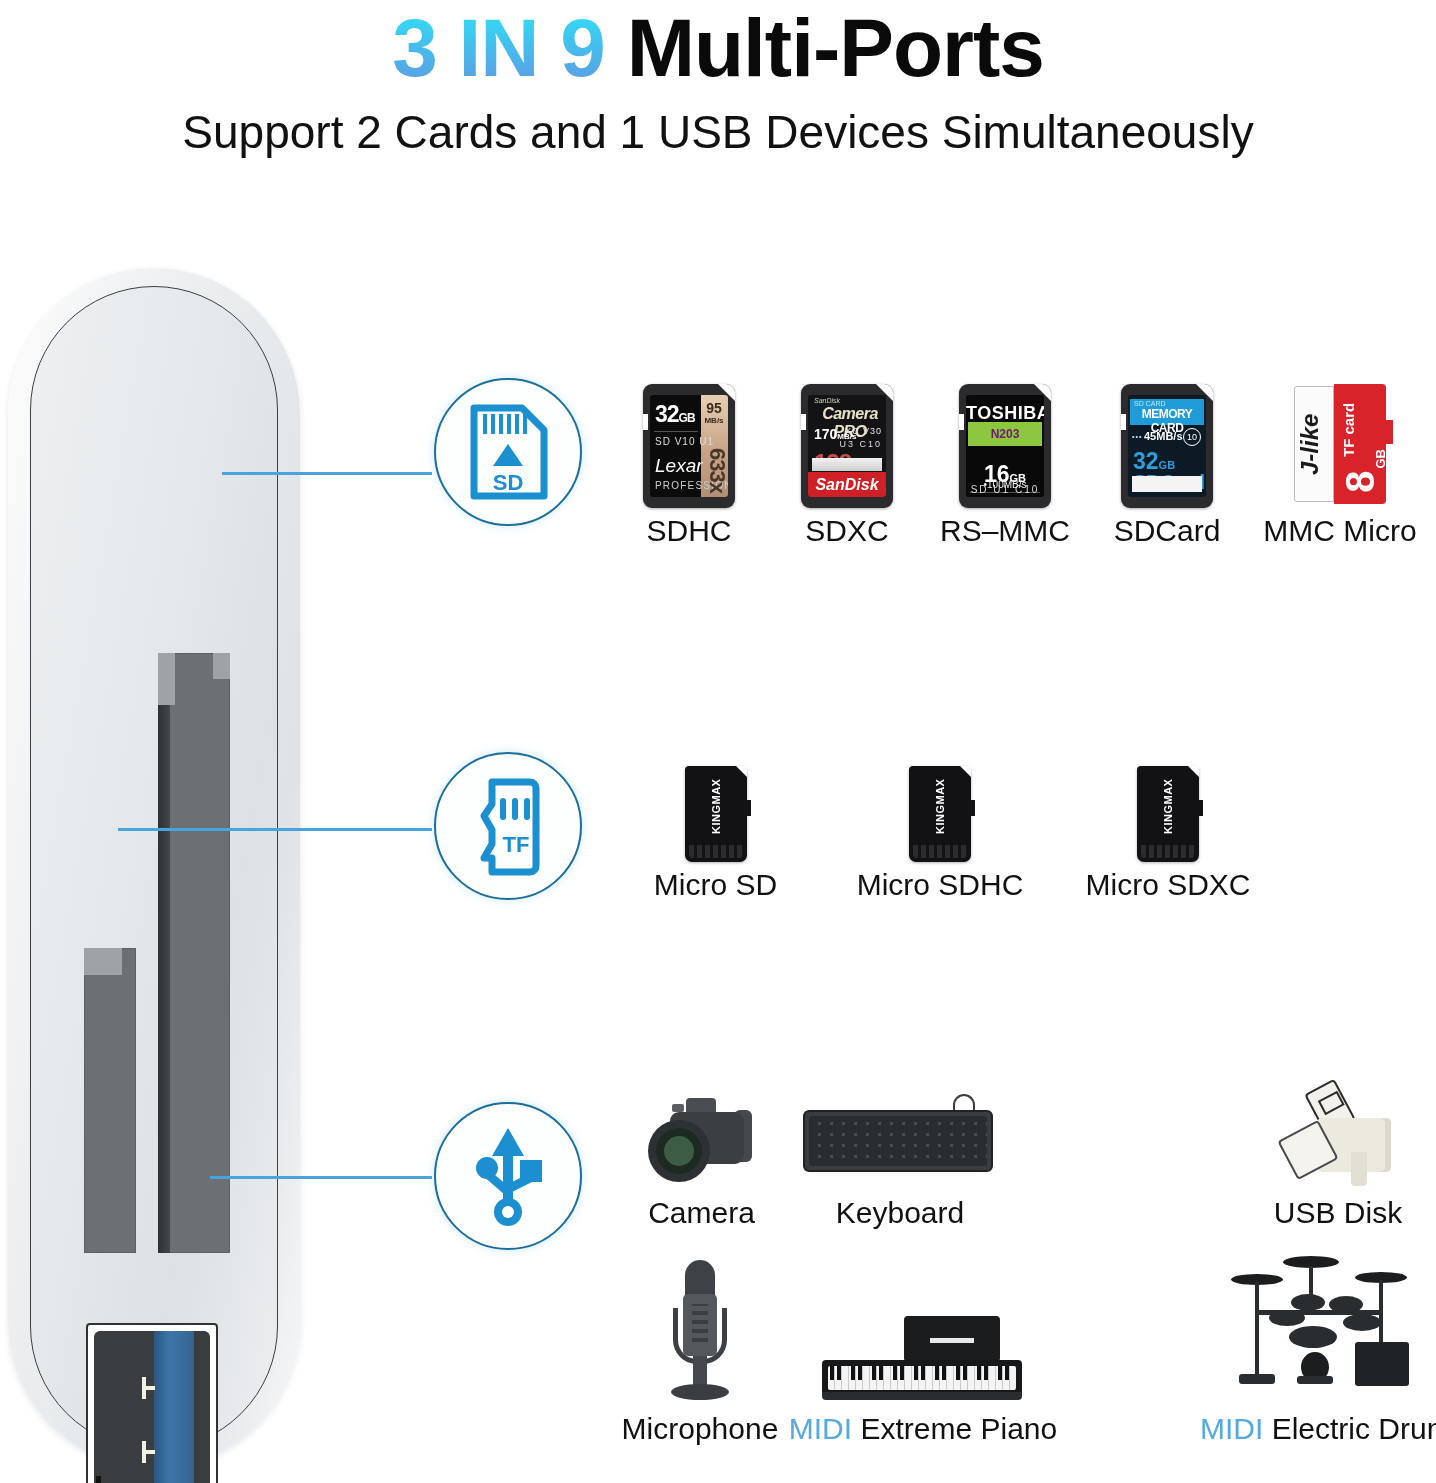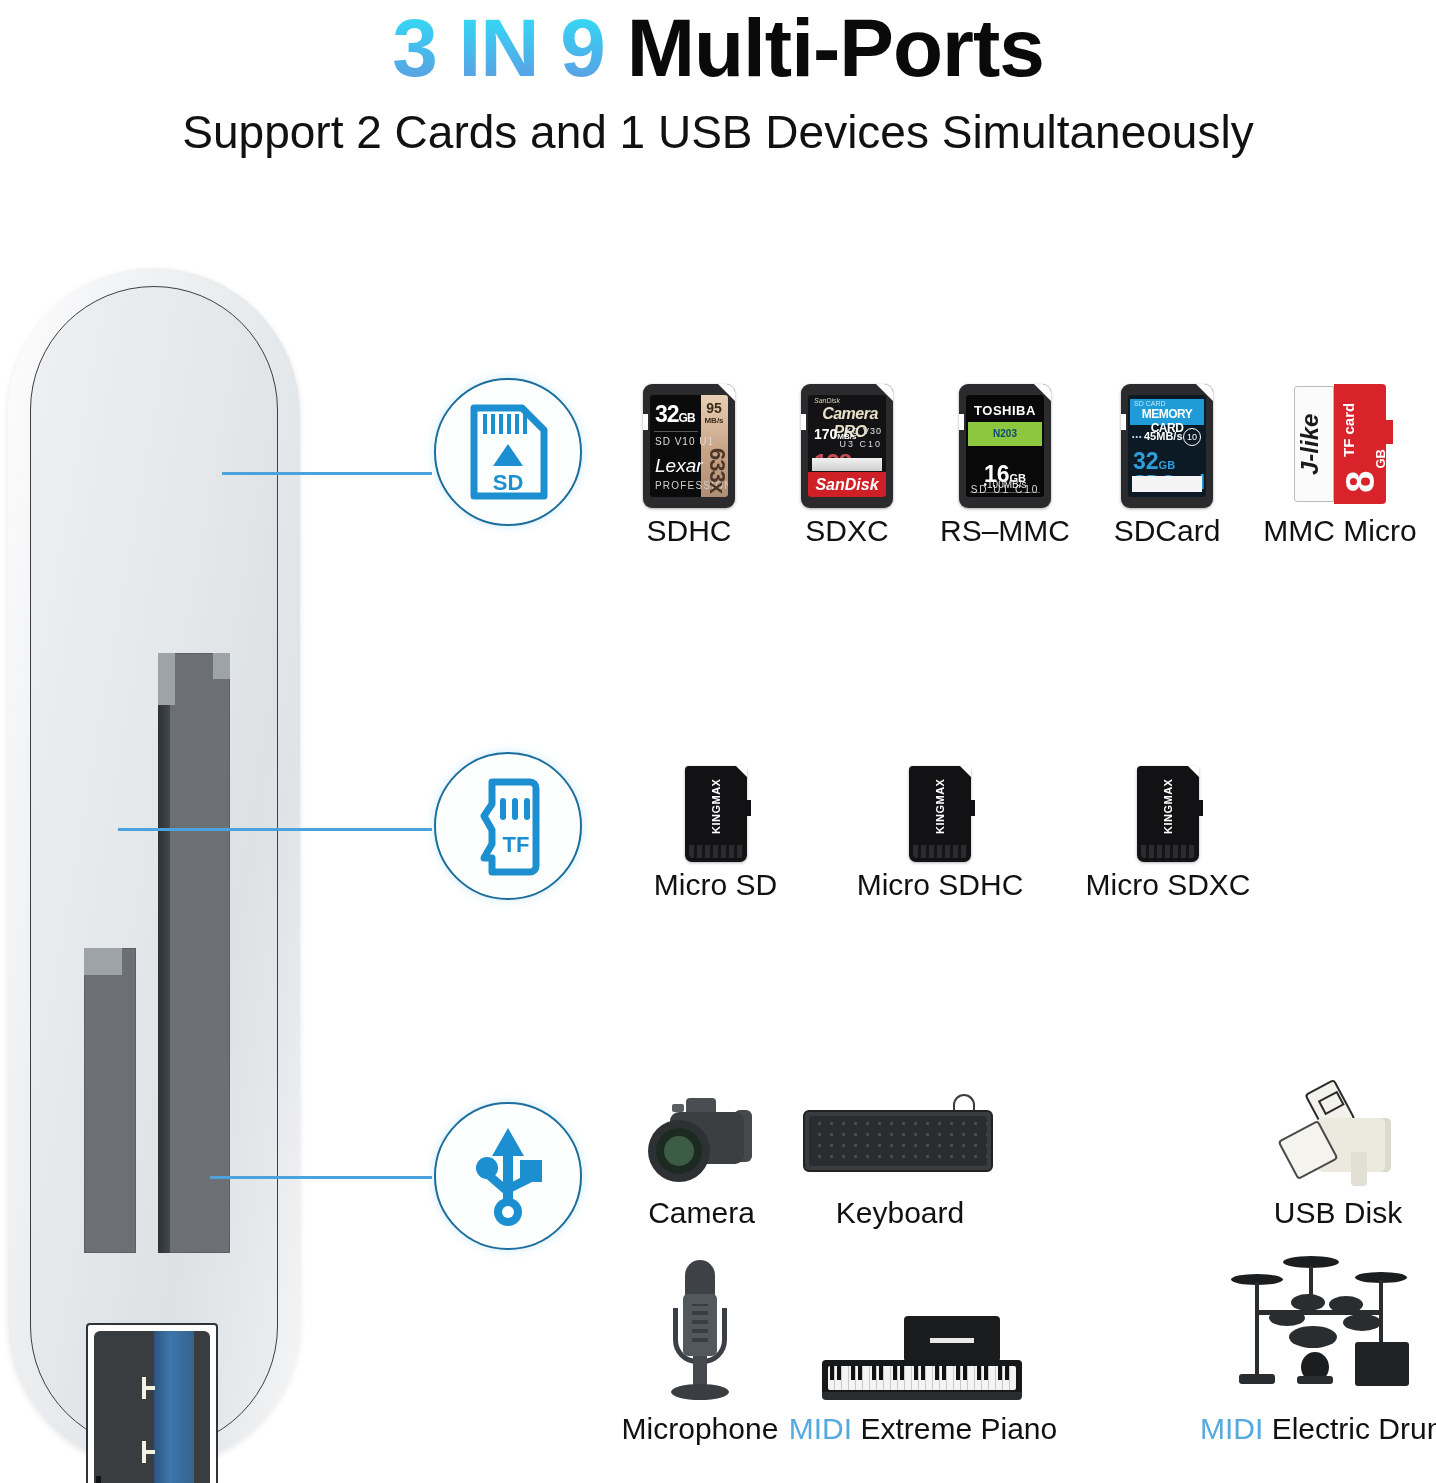--- a/index.html
+++ b/index.html
@@ -154,22 +154,22 @@
   .sandisk .sp small{font-size:8px;}
   .sandisk .marks { position:absolute; right:4px; top:31px; color:#e6e6e6; font-size:9px; letter-spacing:1px;}
   .sandisk .marks2 { position:absolute; right:4px; top:44px; color:#ddd; font-size:9px; letter-spacing:2px;}
   .sandisk .cap128 { position:absolute; left:6px; top:54px; color:#c94b52; font-size:24px; font-weight:bold; letter-spacing:-1px;}
   .sandisk .cap128 small{font-size:11px; color:#b8474d;}
   .sandisk .whitebar { position:absolute; left:4px; right:4px; bottom:26px; height:13px; background:linear-gradient(180deg,#f2f2f2,#cfcfcf);}
   .sandisk .redbar { position:absolute; left:0; right:0; bottom:0; height:25px; background:#cf2027; color:#fff; font-size:16px; font-weight:bold; font-style:italic; text-align:center; line-height:25px;}
 
   
   .toshiba .face { background:#09090a; }
-  .toshiba .brand { position:absolute; left:0; right:0; top:8px; text-align:center; color:#fff; font-size:13px; font-weight:bold; letter-spacing:.5px;}
-  .toshiba .green { position:absolute; left:2px; right:2px; top:27px; height:24px; background:#8dc63f; color:#0c4a6e; font-size:10px; font-weight:bold; text-align:center; line-height:24px;}
+  .toshiba .brand { position:absolute; left:0; right:0; top:8px; text-align:center; color:#fff; font-size:18px; font-weight:bold; letter-spacing:.5px;}
+  .toshiba .green { position:absolute; left:2px; right:2px; top:27px; height:24px; background:#8dc63f; color:#701a75; font-size:12px; font-weight:bold; text-align:center; line-height:24px;}
   .toshiba .cap { position:absolute; left:0; right:0; top:56px; text-align:center; color:#fff; font-size:23px; font-weight:bold;}
   .toshiba .cap small{font-size:11px;}
   .toshiba .mb { position:absolute; left:0; right:0; top:84px; text-align:center; color:#eee; font-size:10px;}
   .toshiba .rule { position:absolute; left:4px; right:4px; top:97px; height:1px; background:#555;}
   .toshiba .marks { position:absolute; left:0; right:0; bottom:2px; text-align:center; color:#ddd; font-size:10px; letter-spacing:2px;}
 
   
   .bluecard .face { background:#0c1a26; }
   .bluecard .hdr { position:absolute; left:2px; right:2px; top:4px; height:26px; background:#1f9cd8;}
   .bluecard .hdr .t1 { position:absolute; left:4px; top:1px; color:#bfe7fa; font-size:7px; }

